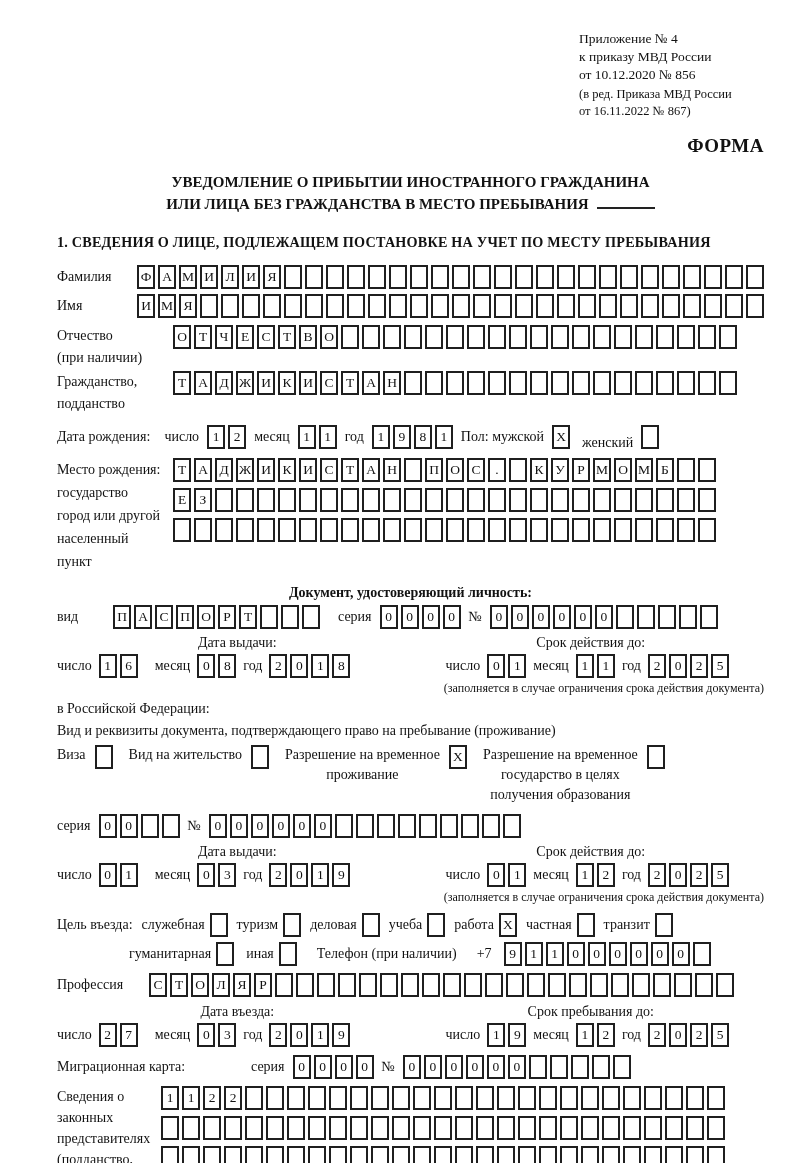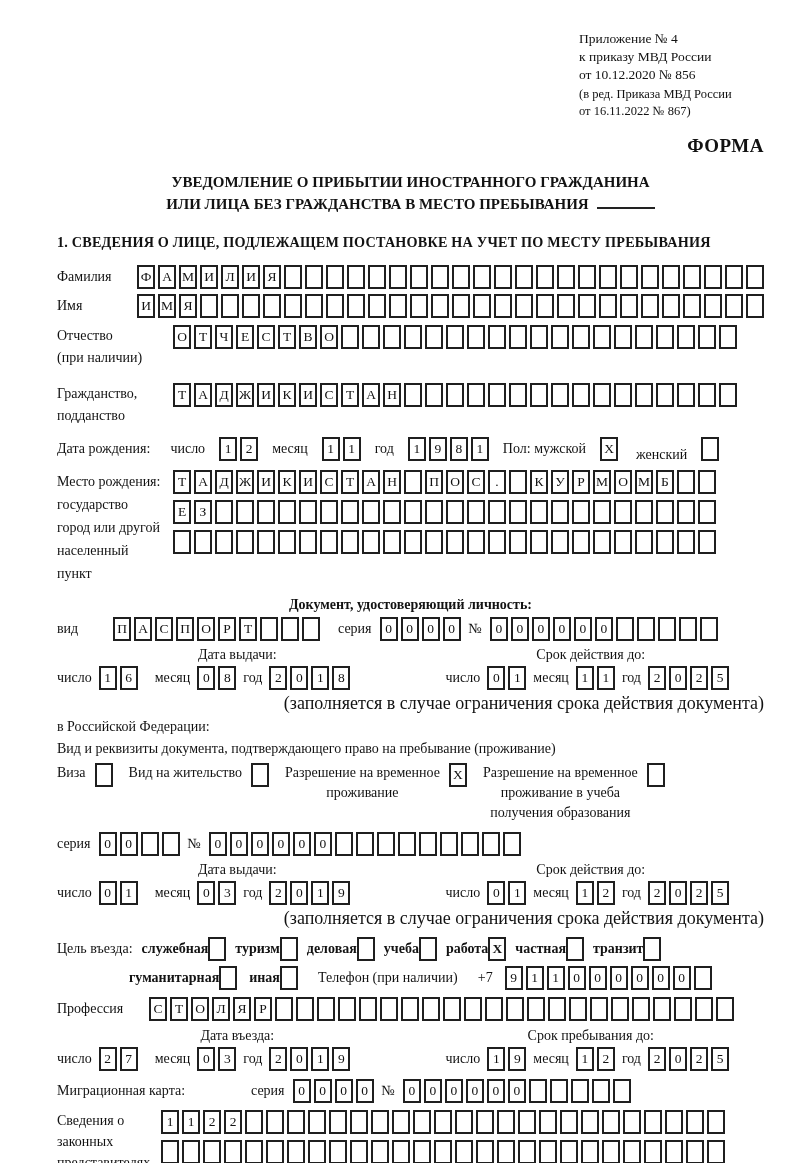--- a/index.html
+++ b/index.html
@@ -31,23 +31,23 @@
   .stack>.cells{display:flex;margin-bottom:6px;}
   .stack>.cells:last-child{margin-bottom:0;}
 
   .center-bold{text-align:center;font-weight:bold;margin-top:12px;font-size:14px;}
 
   .dategrid{display:flex;margin-top:4px;}
   .dg-left{flex:0 0 51%;}
   .dg-right{flex:0 0 49%;}
   .dg-head{text-align:center;}
   .dateline{display:flex;align-items:center;gap:7px;}
-  .note-right{text-align:right;font-size:18px;margin-top:3px;}
-
-  .pair{display:inline-flex;align-items:center;font-weight:bold;}
+  .note-right{text-align:right;font-size:12px;margin-top:3px;}
+
+  .pair{display:inline-flex;align-items:center;gap:5px;}
   .ckrow{display:flex;align-items:flex-start;margin-top:6px;gap:16px;}
   .cklabel{text-align:center;line-height:20px;}
   .ckitem{display:flex;align-items:flex-start;gap:9px;}
 
   .indent72{padding-left:72px;}
   .repr-label{flex:0 0 96px;line-height:21px;}
 </style>
 </head>
 <body>
 
@@ -172,21 +172,21 @@
         <span class="cell"></span>
         <span class="cell"></span>
         <span class="cell"></span>
         <span class="cell"></span>
         <span class="cell"></span>
         <span class="cell"></span>
         <span class="cell"></span>
       </span>
   </div>
 
-  <div class="row top" style="margin-top:14px;">
+  <div class="row top" style="margin-top:2px;">
     <span class="lblcol w108">
       <span>Гражданство,</span><br>
       <span>подданство</span>
     </span>
     <span class="cells">
         <span class="cell">Т</span>
         <span class="cell">А</span>
         <span class="cell">Д</span>
         <span class="cell">Ж</span>
         <span class="cell">И</span>
@@ -208,21 +208,21 @@
         <span class="cell"></span>
         <span class="cell"></span>
         <span class="cell"></span>
         <span class="cell"></span>
         <span class="cell"></span>
         <span class="cell"></span>
         <span class="cell"></span>
       </span>
   </div>
 
-  <div class="row" style="margin-top:8px;gap:14px;">
+  <div class="row" style="margin-top:8px;gap:8px;">
     <span class="lbl">Дата рождения:</span>
     <span class="lbl" style="margin-left:6px;">число</span>
     <span class="cells">
         <span class="cell">1</span>
         <span class="cell">2</span>
       </span>
     <span class="lbl">месяц</span>
     <span class="cells">
         <span class="cell">1</span>
         <span class="cell">1</span>
@@ -444,21 +444,21 @@
         <span>Разрешение на временное</span><br>
         <span>проживание</span>
       </span>
       <span class="cells">
           <span class="cell">X</span>
         </span>
     </span>
     <span class="ckitem">
       <span class="cklabel">
         <span>Разрешение на временное</span><br>
-        <span>проживание в учеба</span><br>
+        <span>государство в целях</span><br>
         <span>получения образования</span>
       </span>
       <span class="cells">
           <span class="cell"></span>
         </span>
     </span>
   </div>
 
   <div class="row" style="margin-top:9px;">
     <span class="lbl">серия</span>

